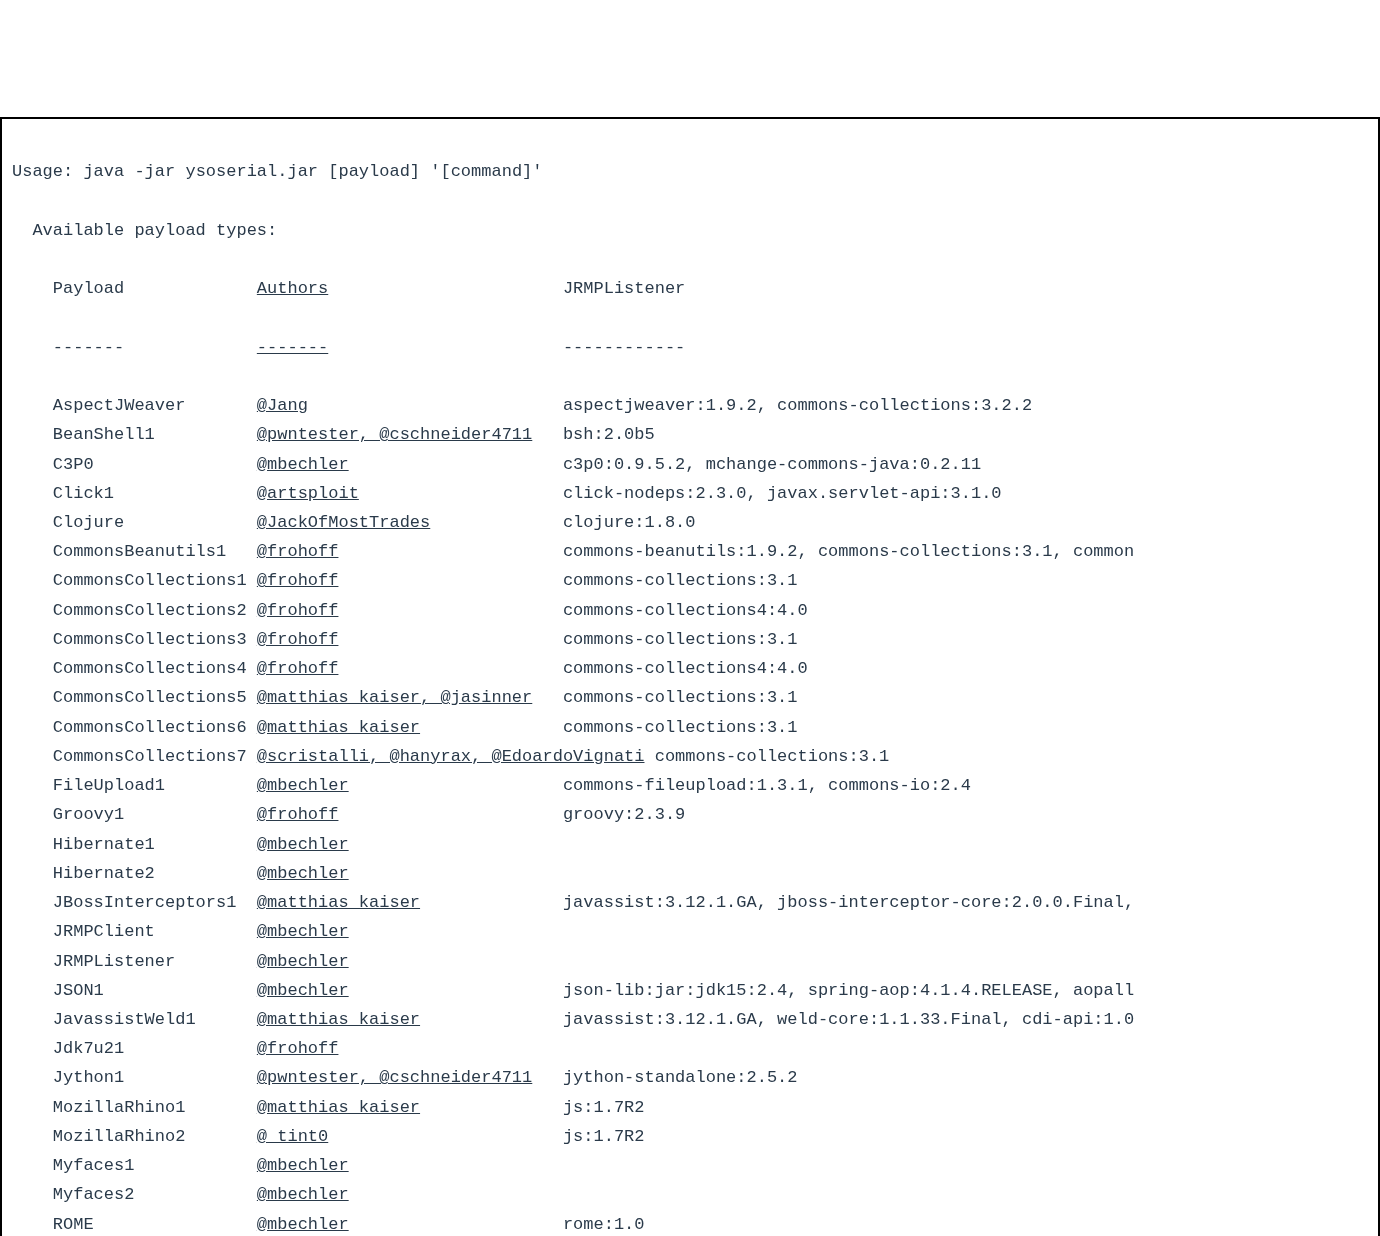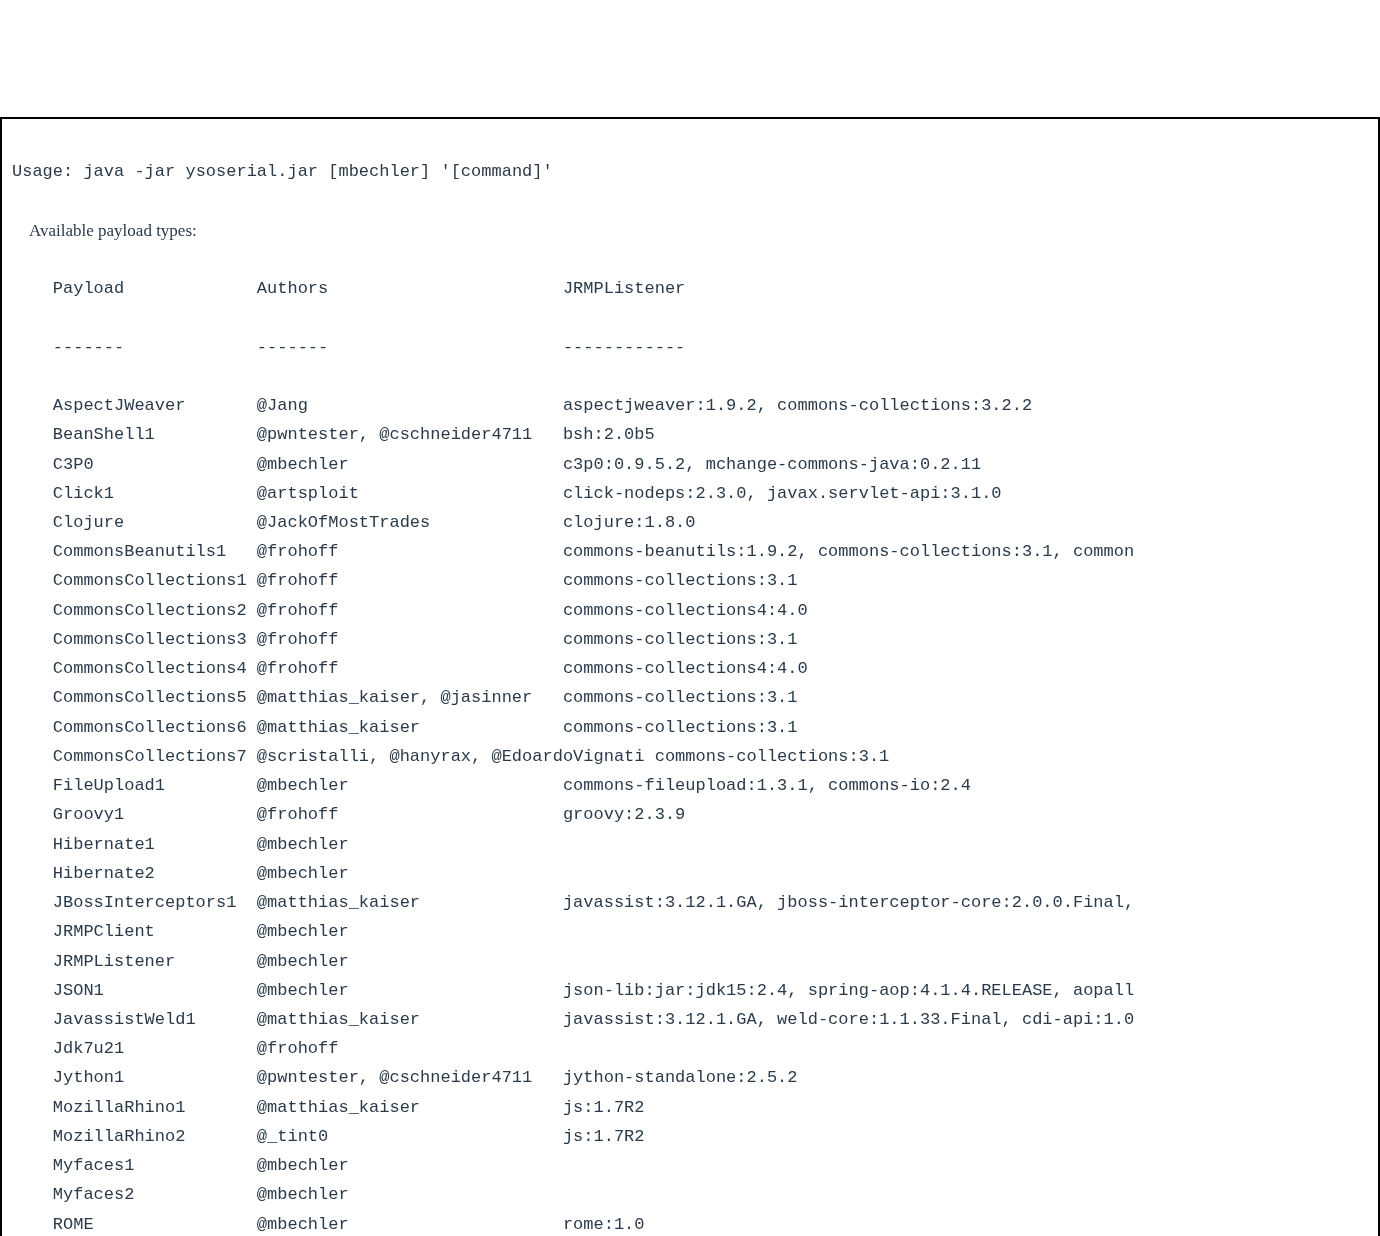--- a/index.html
+++ b/index.html
@@ -13,34 +13,34 @@
       overflow: hidden;
     }
     .terminal {
       border: 2px solid #000000;
       width: 1380px;
       height: 1236px;
       padding: 9px 0 9px 10px;
       overflow: hidden;
     }
     .line { display: block; }
-    .indent1 { padding-left: 2ch; font-family: Liberation Serif, serif; }
+    .indent1 { padding-left: 2ch; }
     .indent2 { padding-left: 4ch; }
     .col-payload { display: inline-block; width: 20ch; vertical-align: top; }
-    .col-authors { display: inline-block; width: 30ch; vertical-align: top; }
+    .col-authors { display: inline-block; width: 30ch; vertical-align: top; text-decoration: underline; }
     .col-deps { display: inline-block; vertical-align: top; }
     #rows { }
   </style>
 </head>
 <body>
 
 
 
 <div class="terminal">
-<span class="line">Usage: java -jar ysoserial.jar [mbechler] '[command]'</span>
+<span class="line">Usage: java -jar ysoserial.jar [payload] '[command]'</span>
 <span class="line indent1">Available payload types:</span>
 <span class="line indent2"><span class="col-payload">Payload</span><span class="col-authors">Authors</span><span class="col-deps">JRMPListener</span></span>
 <span class="line indent2"><span class="col-payload">-------</span><span class="col-authors">-------</span><span class="col-deps">------------</span></span>
 <div id="rows"><span class="line indent2"><span class="col-payload">AspectJWeaver</span><span class="col-authors">@Jang</span><span class="col-deps">aspectjweaver:1.9.2, commons-collections:3.2.2</span></span><span class="line indent2"><span class="col-payload">BeanShell1</span><span class="col-authors">@pwntester, @cschneider4711</span><span class="col-deps">bsh:2.0b5</span></span><span class="line indent2"><span class="col-payload">C3P0</span><span class="col-authors">@mbechler</span><span class="col-deps">c3p0:0.9.5.2, mchange-commons-java:0.2.11</span></span><span class="line indent2"><span class="col-payload">Click1</span><span class="col-authors">@artsploit</span><span class="col-deps">click-nodeps:2.3.0, javax.servlet-api:3.1.0</span></span><span class="line indent2"><span class="col-payload">Clojure</span><span class="col-authors">@JackOfMostTrades</span><span class="col-deps">clojure:1.8.0</span></span><span class="line indent2"><span class="col-payload">CommonsBeanutils1</span><span class="col-authors">@frohoff</span><span class="col-deps">commons-beanutils:1.9.2, commons-collections:3.1, common</span></span><span class="line indent2"><span class="col-payload">CommonsCollections1</span><span class="col-authors">@frohoff</span><span class="col-deps">commons-collections:3.1</span></span><span class="line indent2"><span class="col-payload">CommonsCollections2</span><span class="col-authors">@frohoff</span><span class="col-deps">commons-collections4:4.0</span></span><span class="line indent2"><span class="col-payload">CommonsCollections3</span><span class="col-authors">@frohoff</span><span class="col-deps">commons-collections:3.1</span></span><span class="line indent2"><span class="col-payload">CommonsCollections4</span><span class="col-authors">@frohoff</span><span class="col-deps">commons-collections4:4.0</span></span><span class="line indent2"><span class="col-payload">CommonsCollections5</span><span class="col-authors">@matthias_kaiser, @jasinner</span><span class="col-deps">commons-collections:3.1</span></span><span class="line indent2"><span class="col-payload">CommonsCollections6</span><span class="col-authors">@matthias_kaiser</span><span class="col-deps">commons-collections:3.1</span></span><span class="line indent2"><span class="col-payload">CommonsCollections7</span><span class="col-authors" style="width: auto; padding-right: 1ch;">@scristalli, @hanyrax, @EdoardoVignati</span><span class="col-deps">commons-collections:3.1</span></span><span class="line indent2"><span class="col-payload">FileUpload1</span><span class="col-authors">@mbechler</span><span class="col-deps">commons-fileupload:1.3.1, commons-io:2.4</span></span><span class="line indent2"><span class="col-payload">Groovy1</span><span class="col-authors">@frohoff</span><span class="col-deps">groovy:2.3.9</span></span><span class="line indent2"><span class="col-payload">Hibernate1</span><span class="col-authors">@mbechler</span><span class="col-deps"></span></span><span class="line indent2"><span class="col-payload">Hibernate2</span><span class="col-authors">@mbechler</span><span class="col-deps"></span></span><span class="line indent2"><span class="col-payload">JBossInterceptors1</span><span class="col-authors">@matthias_kaiser</span><span class="col-deps">javassist:3.12.1.GA, jboss-interceptor-core:2.0.0.Final,</span></span><span class="line indent2"><span class="col-payload">JRMPClient</span><span class="col-authors">@mbechler</span><span class="col-deps"></span></span><span class="line indent2"><span class="col-payload">JRMPListener</span><span class="col-authors">@mbechler</span><span class="col-deps"></span></span><span class="line indent2"><span class="col-payload">JSON1</span><span class="col-authors">@mbechler</span><span class="col-deps">json-lib:jar:jdk15:2.4, spring-aop:4.1.4.RELEASE, aopall</span></span><span class="line indent2"><span class="col-payload">JavassistWeld1</span><span class="col-authors">@matthias_kaiser</span><span class="col-deps">javassist:3.12.1.GA, weld-core:1.1.33.Final, cdi-api:1.0</span></span><span class="line indent2"><span class="col-payload">Jdk7u21</span><span class="col-authors">@frohoff</span><span class="col-deps"></span></span><span class="line indent2"><span class="col-payload">Jython1</span><span class="col-authors">@pwntester, @cschneider4711</span><span class="col-deps">jython-standalone:2.5.2</span></span><span class="line indent2"><span class="col-payload">MozillaRhino1</span><span class="col-authors">@matthias_kaiser</span><span class="col-deps">js:1.7R2</span></span><span class="line indent2"><span class="col-payload">MozillaRhino2</span><span class="col-authors">@_tint0</span><span class="col-deps">js:1.7R2</span></span><span class="line indent2"><span class="col-payload">Myfaces1</span><span class="col-authors">@mbechler</span><span class="col-deps"></span></span><span class="line indent2"><span class="col-payload">Myfaces2</span><span class="col-authors">@mbechler</span><span class="col-deps"></span></span><span class="line indent2"><span class="col-payload">ROME</span><span class="col-authors">@mbechler</span><span class="col-deps">rome:1.0</span></span></div>
 </div>
 
 
 
 
 </body></html>

